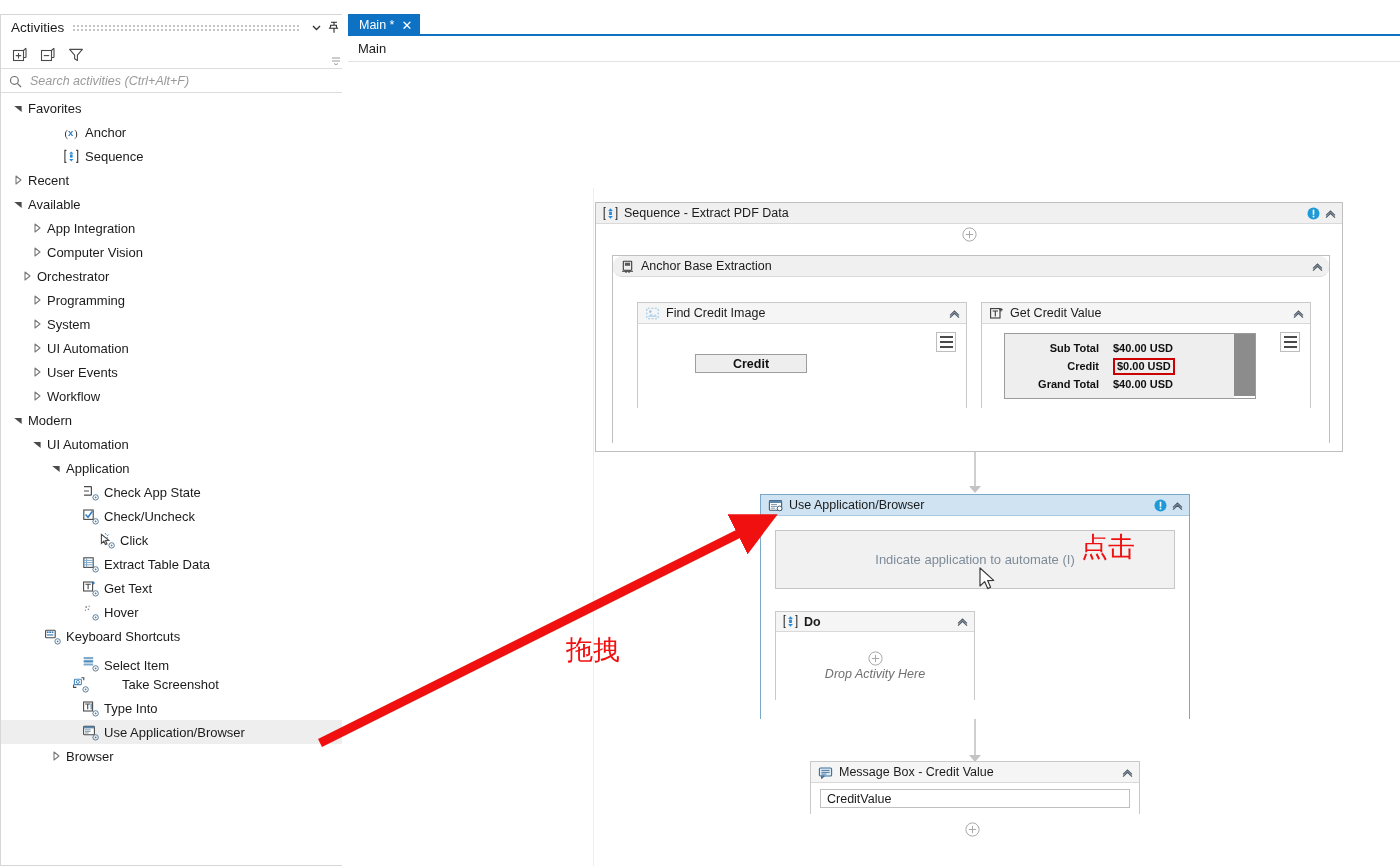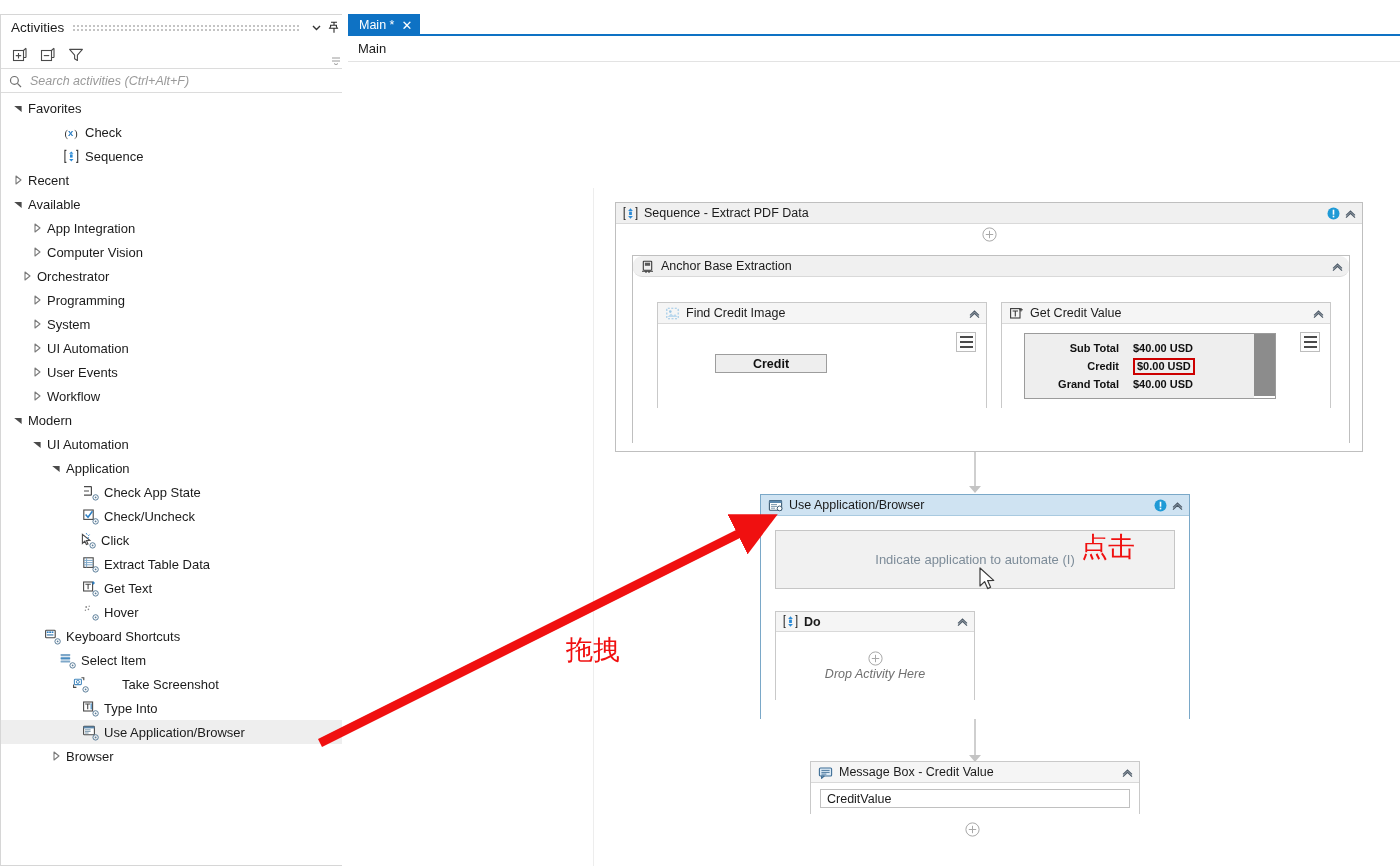--- a/index.html
+++ b/index.html
@@ -161,21 +161,20 @@
   }
   .node-header .hdr-title { flex: 1; white-space: nowrap; }
   .hdr-actions { display: flex; align-items: center; gap: 4px; }
   .chev-up { width: 13px; height: 13px; color: #4c5a68; }
   .info-badge { width: 13px; height: 13px; }
 
   
   #seq-extract {
     left: 247px; top: 140px; width: 748px; height: 250px;
     border: 1px solid #bfbfbf;
-    margin-left: 20px;
   }
   #seq-extract > .node-header { background: #f0f0f0; }
   #seq-extract .seq-body { position: relative; height: 228px; }
 
   .plus-circle {
     width: 15px; height: 15px; color: #9a9a9a;
   }
   .plus-holder {
     position: absolute; display: flex; align-items: center; justify-content: center;
   }
@@ -381,21 +380,21 @@
         </div>
         <div class="tree-row" style="padding-left: 48px;">
           <span class="tw spacer"></span>
           <span class="node-icon">
             <svg width="17" height="17" viewBox="0 0 17 17">
               <text x="1.5" y="12.6" font-size="11" font-family="Liberation Serif, serif" fill="#3a3a3a">(</text>
               <text x="5" y="12.4" font-size="9.5" font-weight="bold" font-family="Liberation Sans, sans-serif" fill="#2b7ec4">x</text>
               <text x="11" y="12.6" font-size="11" font-family="Liberation Serif, serif" fill="#3a3a3a">)</text>
             </svg>
           </span>
-          <span class="node-label">Check</span>
+          <span class="node-label">Anchor</span>
         </div>
         <div class="tree-row" style="padding-left: 48px;">
           <span class="tw spacer"></span>
           <span class="node-icon">
             <svg width="17" height="17" viewBox="0 0 17 17">
               <path d="M3.4 2.4 h-1.5 v12 h1.5 M13.2 2.4 h1.5 v12 h-1.5" fill="none" stroke="#3a3a3a" stroke-width="1.1"></path>
               <path d="M8.3 3.4 l2.2 2.4 h-4.4 Z" fill="#2b8ad6"></path>
               <rect x="7" y="6.4" width="2.6" height="3.2" fill="#2b8ad6"></rect>
               <path d="M8.3 13.4 l2.2 -2.4 h-4.4 Z" fill="#2b8ad6"></path>
             </svg>
@@ -535,21 +534,21 @@
           <span class="node-icon">
             <svg width="17" height="17" viewBox="0 0 17 17">
               <rect x="1.8" y="2" width="9.4" height="9.4" fill="none" stroke="#4a4a4a" stroke-width="1.1"></rect>
               <path d="M3.6 6.6 L6 9.2 L10.4 3.2" fill="none" stroke="#2b7ec4" stroke-width="1.5"></path>
               <circle cx="13.6" cy="13.4" r="2.7" fill="none" stroke="#5a7d99" stroke-width="1"></circle>
               <circle cx="13.6" cy="13.4" r="0.9" fill="#5a7d99"></circle>
             </svg>
           </span>
           <span class="node-label">Check/Uncheck</span>
         </div>
-        <div class="tree-row" style="padding-left: 64px;">
+        <div class="tree-row" style="padding-left: 83px;">
           <span class="tw spacer"></span>
           <span class="node-icon">
             <svg width="17" height="17" viewBox="0 0 17 17">
               <path d="M3.4 2.4 L3.4 11.4 L5.8 9.2 L7.4 12.6 L9 11.9 L7.4 8.6 L10.8 8.4 Z" fill="none" stroke="#4a4a4a" stroke-width="1.1"></path>
               <path d="M7.2 1.2 l1 1.4 M10.5 2.6 l-1.2 1.3 M10 5.8 l-1.6 .2" stroke="#2b7ec4" stroke-width="1"></path>
               <circle cx="13.6" cy="13.4" r="2.7" fill="none" stroke="#5a7d99" stroke-width="1"></circle>
               <circle cx="13.6" cy="13.4" r="0.9" fill="#5a7d99"></circle>
             </svg>
           </span>
           <span class="node-label">Click</span>
@@ -601,21 +600,21 @@
               <rect x="2.8" y="3.4" width="1.8" height="1.6" fill="#2b7ec4"></rect>
               <rect x="5.2" y="3.4" width="1.8" height="1.6" fill="#2b7ec4"></rect>
               <rect x="7.6" y="3.4" width="1.8" height="1.6" fill="#2b7ec4"></rect>
               <rect x="2.8" y="6" width="6.6" height="1.8" fill="#7fa8c9"></rect>
               <circle cx="13.6" cy="13.4" r="2.7" fill="none" stroke="#5a7d99" stroke-width="1"></circle>
               <circle cx="13.6" cy="13.4" r="0.9" fill="#5a7d99"></circle>
             </svg>
           </span>
           <span class="node-label">Keyboard Shortcuts</span>
         </div>
-        <div class="tree-row" style="padding-left: 44px;">
+        <div class="tree-row" style="padding-left: 67px; align-items: flex-end;">
           <span class="tw spacer"></span>
           <span class="node-icon">
             <svg width="17" height="17" viewBox="0 0 17 17">
               <rect x="1.6" y="2" width="9.6" height="2.2" rx="0.6" fill="#7fa8c9"></rect>
               <rect x="1.6" y="5.2" width="9.6" height="2.2" rx="0.6" fill="#4a8cc0"></rect>
               <rect x="1.6" y="8.4" width="9.6" height="2.2" rx="0.6" fill="#7fa8c9"></rect>
               <circle cx="13.6" cy="13.4" r="2.7" fill="none" stroke="#5a7d99" stroke-width="1"></circle>
               <circle cx="13.6" cy="13.4" r="0.9" fill="#5a7d99"></circle>
             </svg>
           </span>

